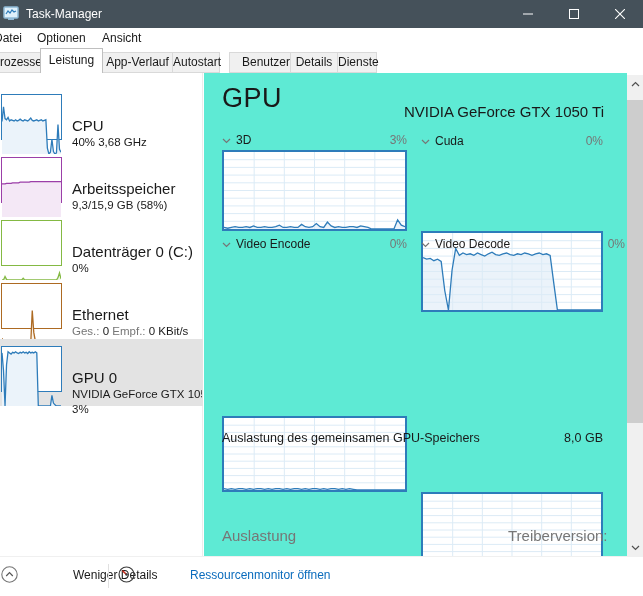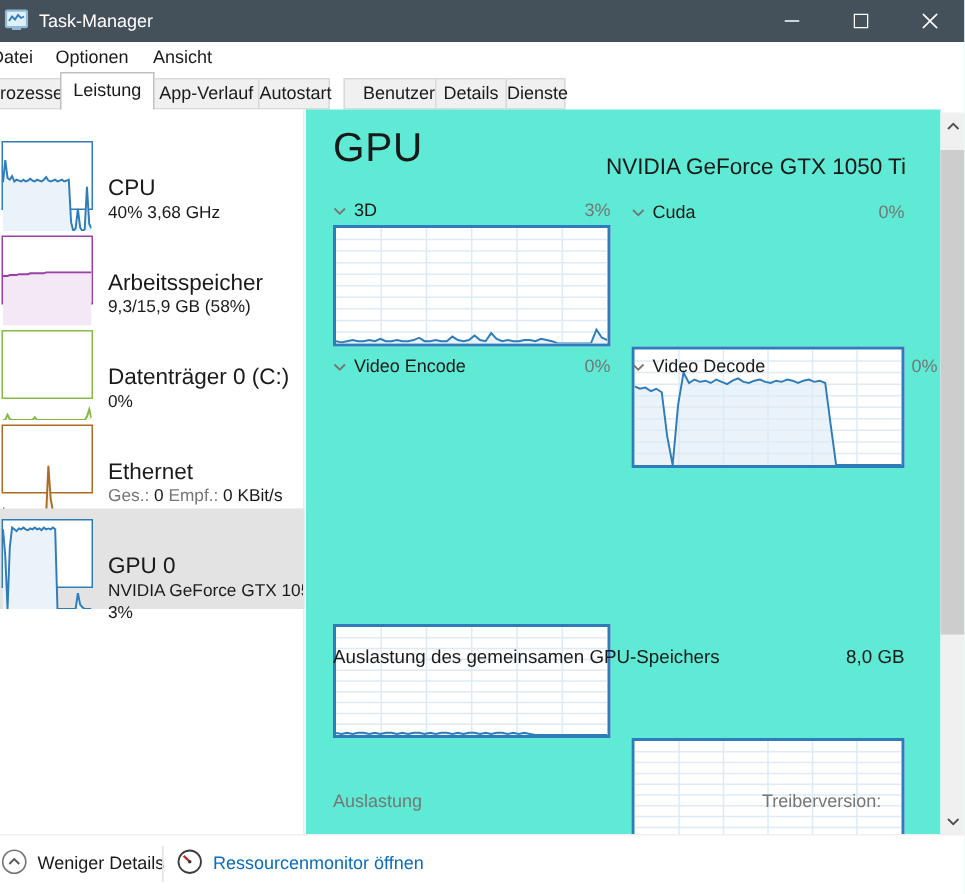--- a/index.html
+++ b/index.html
@@ -50,21 +50,21 @@
   .abs { position:absolute; }
   .gpu-heading { left:18px; top:10px; font-size:27px; color:#191919; letter-spacing:0.5px; }
   .gpu-device { right:23px; top:30px; font-size:15px; color:#191919; }
   .chart-head { height:15px; font-size:12px; color:#1a1a1a; }
   .chart-head .pct { position:absolute; right:0; top:0; color:#767676; }
   .chev { display:inline-block; margin-right:5px; }
   .chart { position:relative; background:#fff; border:2px solid #2779b8; overflow:hidden; }
   .chart svg { position:absolute; left:0; top:0; width:100%; height:100%; }
   .memlabel { font-size:12.5px; color:#1a1a1a; }
   .memlabel .val { position:absolute; right:0; top:0; }
-  .footer-label { font-size:12px; color:#767676; white-space:nowrap; }
+  .footer-label { font-size:15px; color:#767676; white-space:nowrap; }
 
   
   .h-3d   { left:18px;  top:60px;  width:185px; }
   .h-cuda { left:217px; top:44px;  width:182px;margin-top:17px; }
   .c-3d   { left:18px;  top:77px;  width:185px; height:81px; }
   .c-cuda { left:217px; top:77px;  width:182px; height:81px; }
   .h-venc { left:18px;  top:164px; width:185px; }
   .h-vdec { left:217px; top:164px; width:204px; }
   .c-venc { left:18px;  top:181px; width:185px; height:76px; }
   .c-vdec { left:217px; top:181px; width:182px; height:76px; }
@@ -74,21 +74,21 @@
 
   
   .scrollbar { position:absolute; left:636px; top:75px; width:16px; height:481px; background:#f0f0f0; }
   .sb-arrow { position:absolute; left:0; width:16px; height:17px; display:flex; align-items:center; justify-content:center; }
   .sb-up { top:0; } .sb-down { bottom:0; }
   .sb-thumb { position:absolute; left:0; top:25px; width:16px; height:323px; background:#cdcdcd; }
 
   
   .statusbar { position:absolute; left:0; top:556px; width:652px; height:40px; background:#fff;
                border-top:1px solid #f0f0f0; }
-  .sb-item { position:absolute; display:flex; align-items:center; }
+  .sb-item { position:absolute; display:flex; align-items:center;gap:48px; }
   .less-details { left:10px; top:9px; }
   .less-details .lbl { margin-left:7px; font-size:12px; color:#1a1a1a; }
   .vsep { position:absolute; left:117px; top:7px; width:1px; height:24px; background:#e0e0e0; }
   .resmon { left:127px; top:9px; cursor:pointer; }
   .resmon .lbl { margin-left:7px; font-size:12px; color:#0b6cbd; }
 </style>
 </head>
 <body>
 
 <div class="screen">

